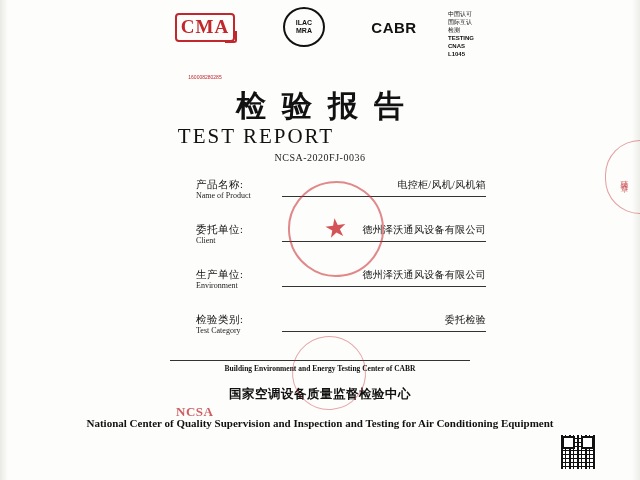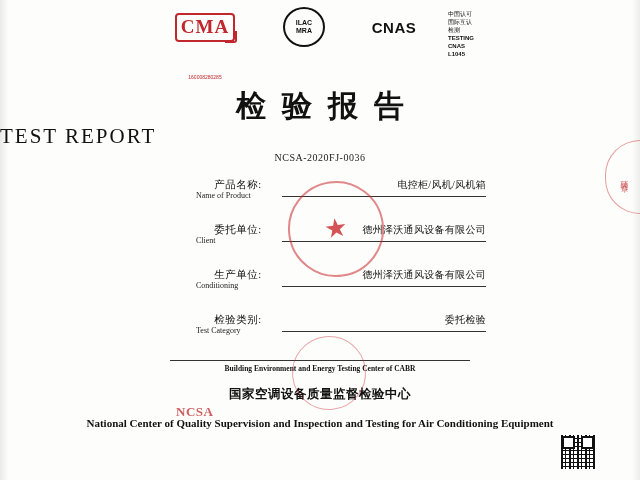--- a/index.html
+++ b/index.html
@@ -142,20 +142,21 @@
     letter-spacing: 16px;
     text-indent: 16px;
     font-family: "Liberation Serif", serif;
     color: #111;
   }
   .title-en {
     position: absolute;
     top: 124px;
     left: 0;
     width: 512px;
+    text-align: center;
     font-size: 21px;
     letter-spacing: 2px;
     font-family: "Liberation Serif", serif;
     color: #111;
   }
   .report-no {
     position: absolute;
     top: 152px;
     left: 0;
     width: 640px;
@@ -180,21 +181,20 @@
     position: absolute;
     left: 0;
     top: 0;
     width: 84px;
   }
   .label-cn {
     font-size: 10.5px;
     letter-spacing: 0.5px;
     color: #111;
     line-height: 1.25;
-    text-align: center;
   }
   .label-en {
     font-size: 8px;
     color: #222;
     line-height: 1.3;
   }
   .field-value {
     position: absolute;
     left: 86px;
     top: 0px;
@@ -373,21 +373,21 @@
           <span>ILAC</span>
           <span>MRA</span>
         </div>
       </div>
       <div class="cert-caption dark"></div>
     </div>
 
     <div class="cert" style="flex-direction:row; width:112px; align-items:flex-start;">
       <div class="cnas-left">
         <div class="cert-mark" style="width:56px;">
-          <span class="cnas-word">CNAS</span>
+          <span class="cnas-word">CABR</span>
         </div>
       </div>
       <div class="cnas-right-block">
         <div>中国认可</div>
         <div>国际互认</div>
         <div>检测</div>
         <div class="bold">TESTING</div>
         <div class="bold">CNAS L1045</div>
       </div>
     </div>
@@ -411,21 +411,21 @@
       <div class="field-label">
         <div class="label-cn">委托单位:</div>
         <div class="label-en">Client</div>
       </div>
       <div class="field-value">德州泽沃通风设备有限公司</div>
     </div>
 
     <div class="field-row">
       <div class="field-label">
         <div class="label-cn">生产单位:</div>
-        <div class="label-en">Conditioning</div>
+        <div class="label-en">Environment</div>
       </div>
       <div class="field-value">德州泽沃通风设备有限公司</div>
     </div>
 
     <div class="field-row">
       <div class="field-label">
         <div class="label-cn">检验类别:</div>
         <div class="label-en">Test Category</div>
       </div>
       <div class="field-value">委托检验</div>

